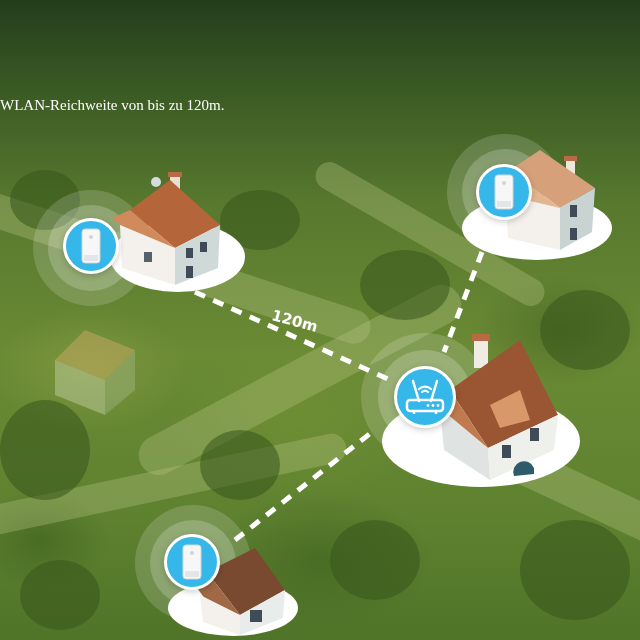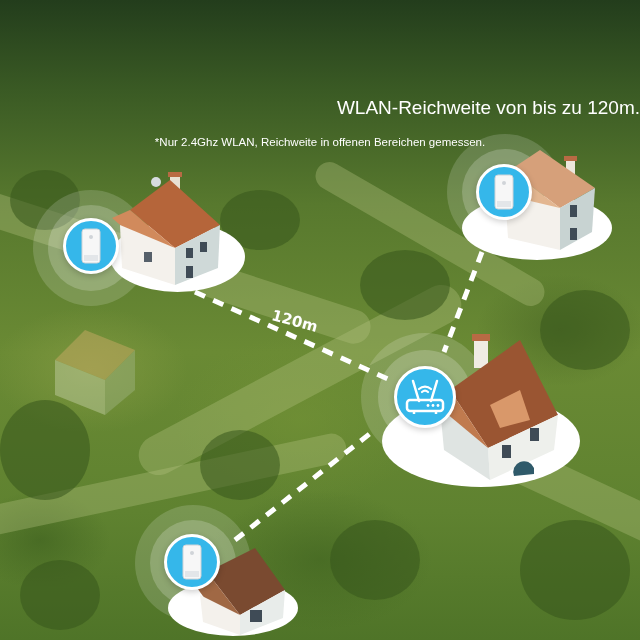--- a/index.html
+++ b/index.html
@@ -17,22 +17,22 @@
   .road { position: absolute; background: rgba(180,195,130,0.35); border-radius: 40px; }
   .tree { position: absolute; border-radius: 50%; background: rgba(55,85,28,0.55); }
   .ghost-house { position: absolute; }
   .title {
     position: absolute; top: 42px; left: 0; width: 640px; text-align: center;
     color: #ffffff; font-weight: bold; font-size: 40px; letter-spacing: 0.5px;
     font-family: "DejaVu Sans", sans-serif;
     text-shadow: 0 2px 4px rgba(0,0,0,0.25);
   }
   .subtitle {
-    position: absolute; top: 97px; left: 0; width: 640px; text-align: right;
-    color: #ffffff; font-size: 19px; font-family: Liberation Sans, sans-serif;
+    position: absolute; top: 97px; left: 0; width: 640px; text-align: left;
+    color: #ffffff; font-size: 15px; font-family: Liberation Serif, serif;
   }
   .footnote {
     position: absolute; top: 136px; left: 0; width: 640px; text-align: center;
     color: #ffffff; font-size: 11.5px; font-family: "Liberation Sans", sans-serif;
   }
   .lines { position: absolute; left: 0; top: 0; }
   .distance {
     position: absolute; left: 272px; top: 306px; color: #ffffff; font-weight: bold;
     font-size: 15px; transform: rotate(15deg); transform-origin: left center;
     font-family: "DejaVu Sans", sans-serif;
@@ -69,21 +69,20 @@
   <div class="tree" style="left:520px;top:520px;width:110px;height:100px;"></div>
   <div class="tree" style="left:220px;top:190px;width:80px;height:60px;"></div>
 
   <svg class="ghost-house" style="left:45px;top:330px;" width="100" height="90" viewBox="0 0 100 90">
     <polygon points="10,30 40,0 90,20 60,50" fill="rgba(200,170,100,0.5)"></polygon>
     <polygon points="10,30 60,50 60,85 10,65" fill="rgba(200,210,170,0.45)"></polygon>
     <polygon points="60,50 90,20 90,60 60,85" fill="rgba(160,180,130,0.45)"></polygon>
   </svg>
 
   <div class="subtitle">WLAN-Reichweite von bis zu 120m.</div>
-  <div class="footnote">*Nur 2.4Ghz WLAN, Reichweite in offenen Bereichen gemessen.</div>
 
   <svg class="lines" width="640" height="640" viewBox="0 0 640 640">
     <line x1="195" y1="292" x2="390" y2="380" stroke="#ffffff" stroke-width="5" stroke-dasharray="11,9"></line>
     <line x1="482" y1="252" x2="444" y2="352" stroke="#ffffff" stroke-width="5" stroke-dasharray="11,9"></line>
     <line x1="235" y1="540" x2="372" y2="432" stroke="#ffffff" stroke-width="5" stroke-dasharray="11,9"></line>
   </svg>
 
   <div class="distance">120m</div>
 
   <div class="node" style="left:0;top:0;">

